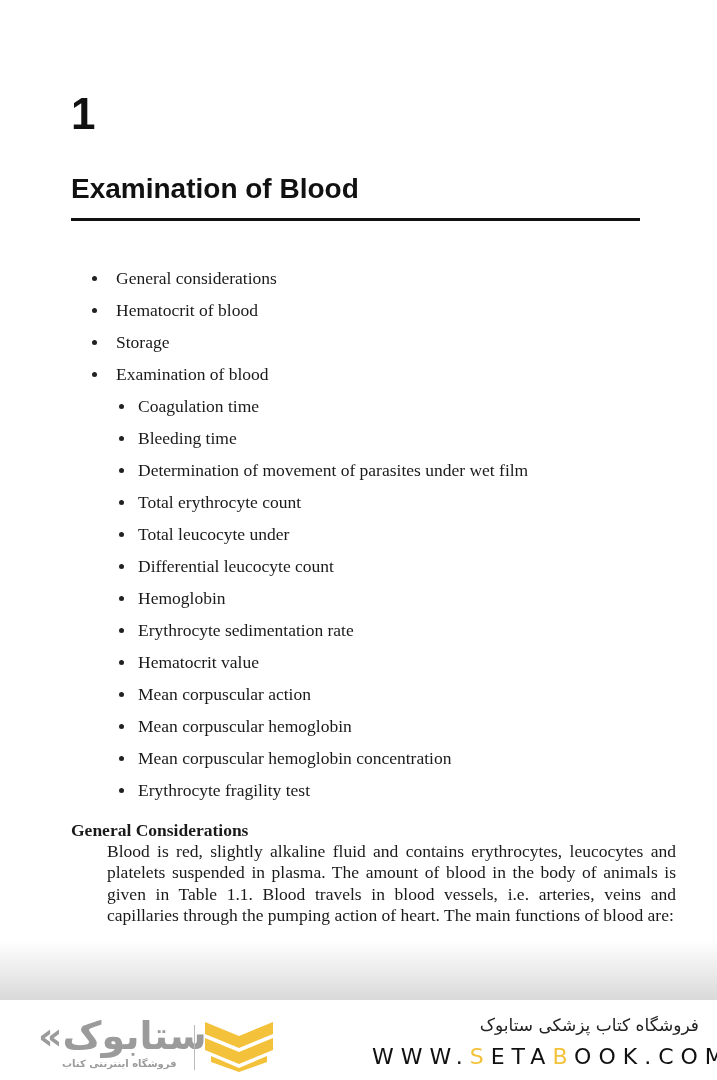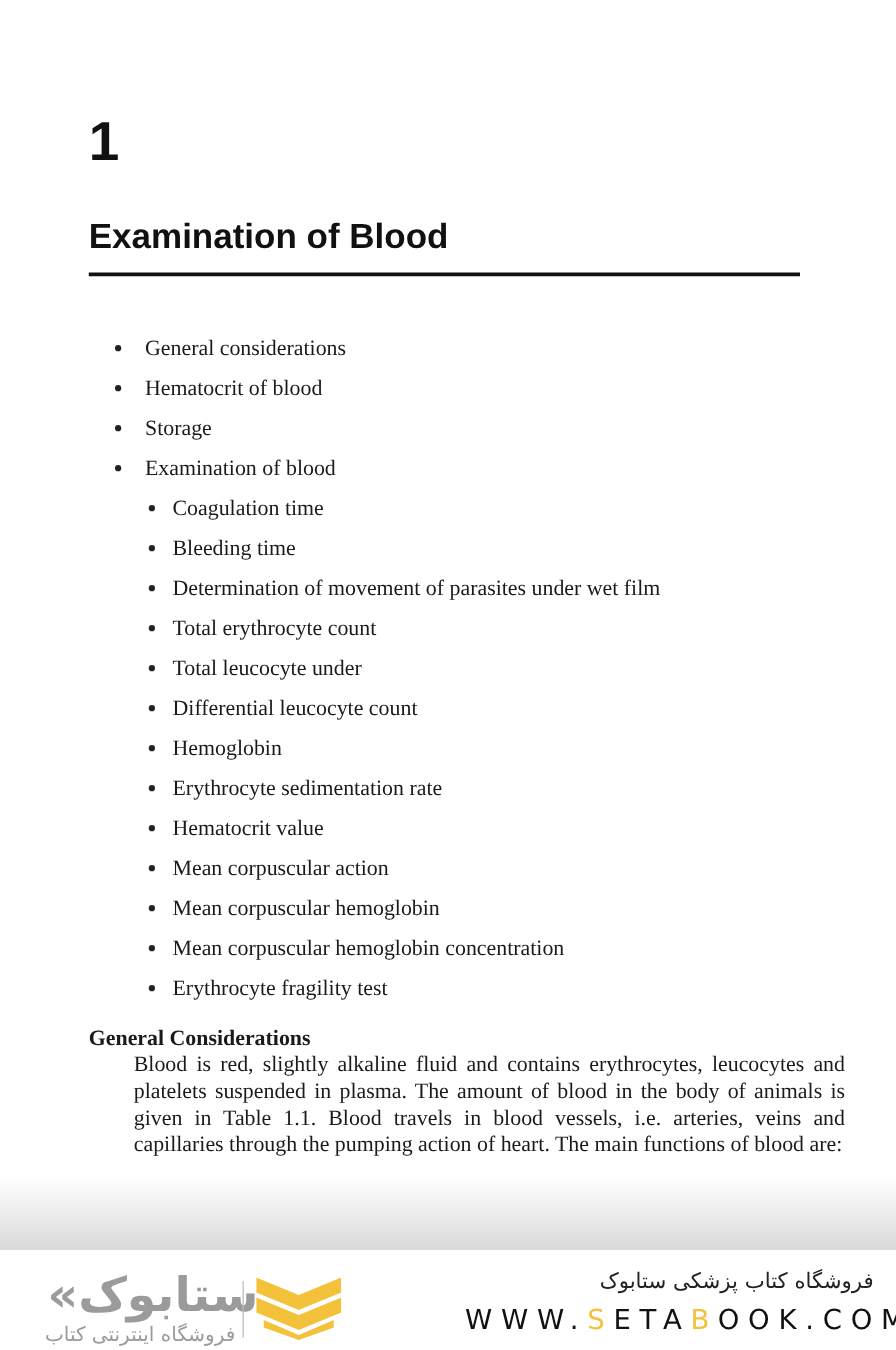--- a/index.html
+++ b/index.html
@@ -18,21 +18,21 @@
   .section-head { position:absolute; left:71px; top:820px; font-weight:bold; font-size:17.5px; }
   .para { position:absolute; left:71px; top:841px; width:569px; font-size:17.5px; line-height:21.3px; text-align:justify;margin-left:36px; }
   .fade { position:absolute; left:0; top:940px; width:717px; height:62px; background:linear-gradient(#fff, #d8d8d8); }
   .footer { position:absolute; left:0; top:1000px; width:717px; height:80px; background:#fff; }
   .site-fa { position:absolute; right:18px; top:1015px; font-family:"DejaVu Sans", sans-serif; font-size:17px; direction:rtl; color:#222; }
   .site-url { position:absolute; left:372px; top:1044px; font-family:"DejaVu Sans", sans-serif; font-size:22px; letter-spacing:7px; color:#111; }
   .site-url .y { color:#f3c13a; }
   .logo-chev { position:absolute; left:205px; top:1022px; }
   .logo-sep { position:absolute; left:194px; top:1025px; width:1px; height:45px; background:#bbb; }
   .logo-word { position:absolute; left:38px; top:1014px; font-family:"DejaVu Sans", sans-serif; font-size:38px; color:#9b9b9b; font-weight:bold; }
-  .logo-sub { position:absolute; left:36px; top:1058px; font-family:"DejaVu Sans", sans-serif; font-size:16px; color:#9b9b9b; direction:rtl; }
+  .logo-sub { position:absolute; left:62px; top:1058px; font-family:"DejaVu Sans", sans-serif; font-size:10px; color:#9b9b9b; direction:rtl;font-weight:bold; }
 </style>
 </head>
 <body>
 
 <div class="chapter-num">1</div>
 <div class="chapter-title">Examination of Blood</div>
 <div class="rule"></div>
 
 <ul class="toc">
   <li class="l1"><span class="bullet"></span><span>General considerations</span></li>

